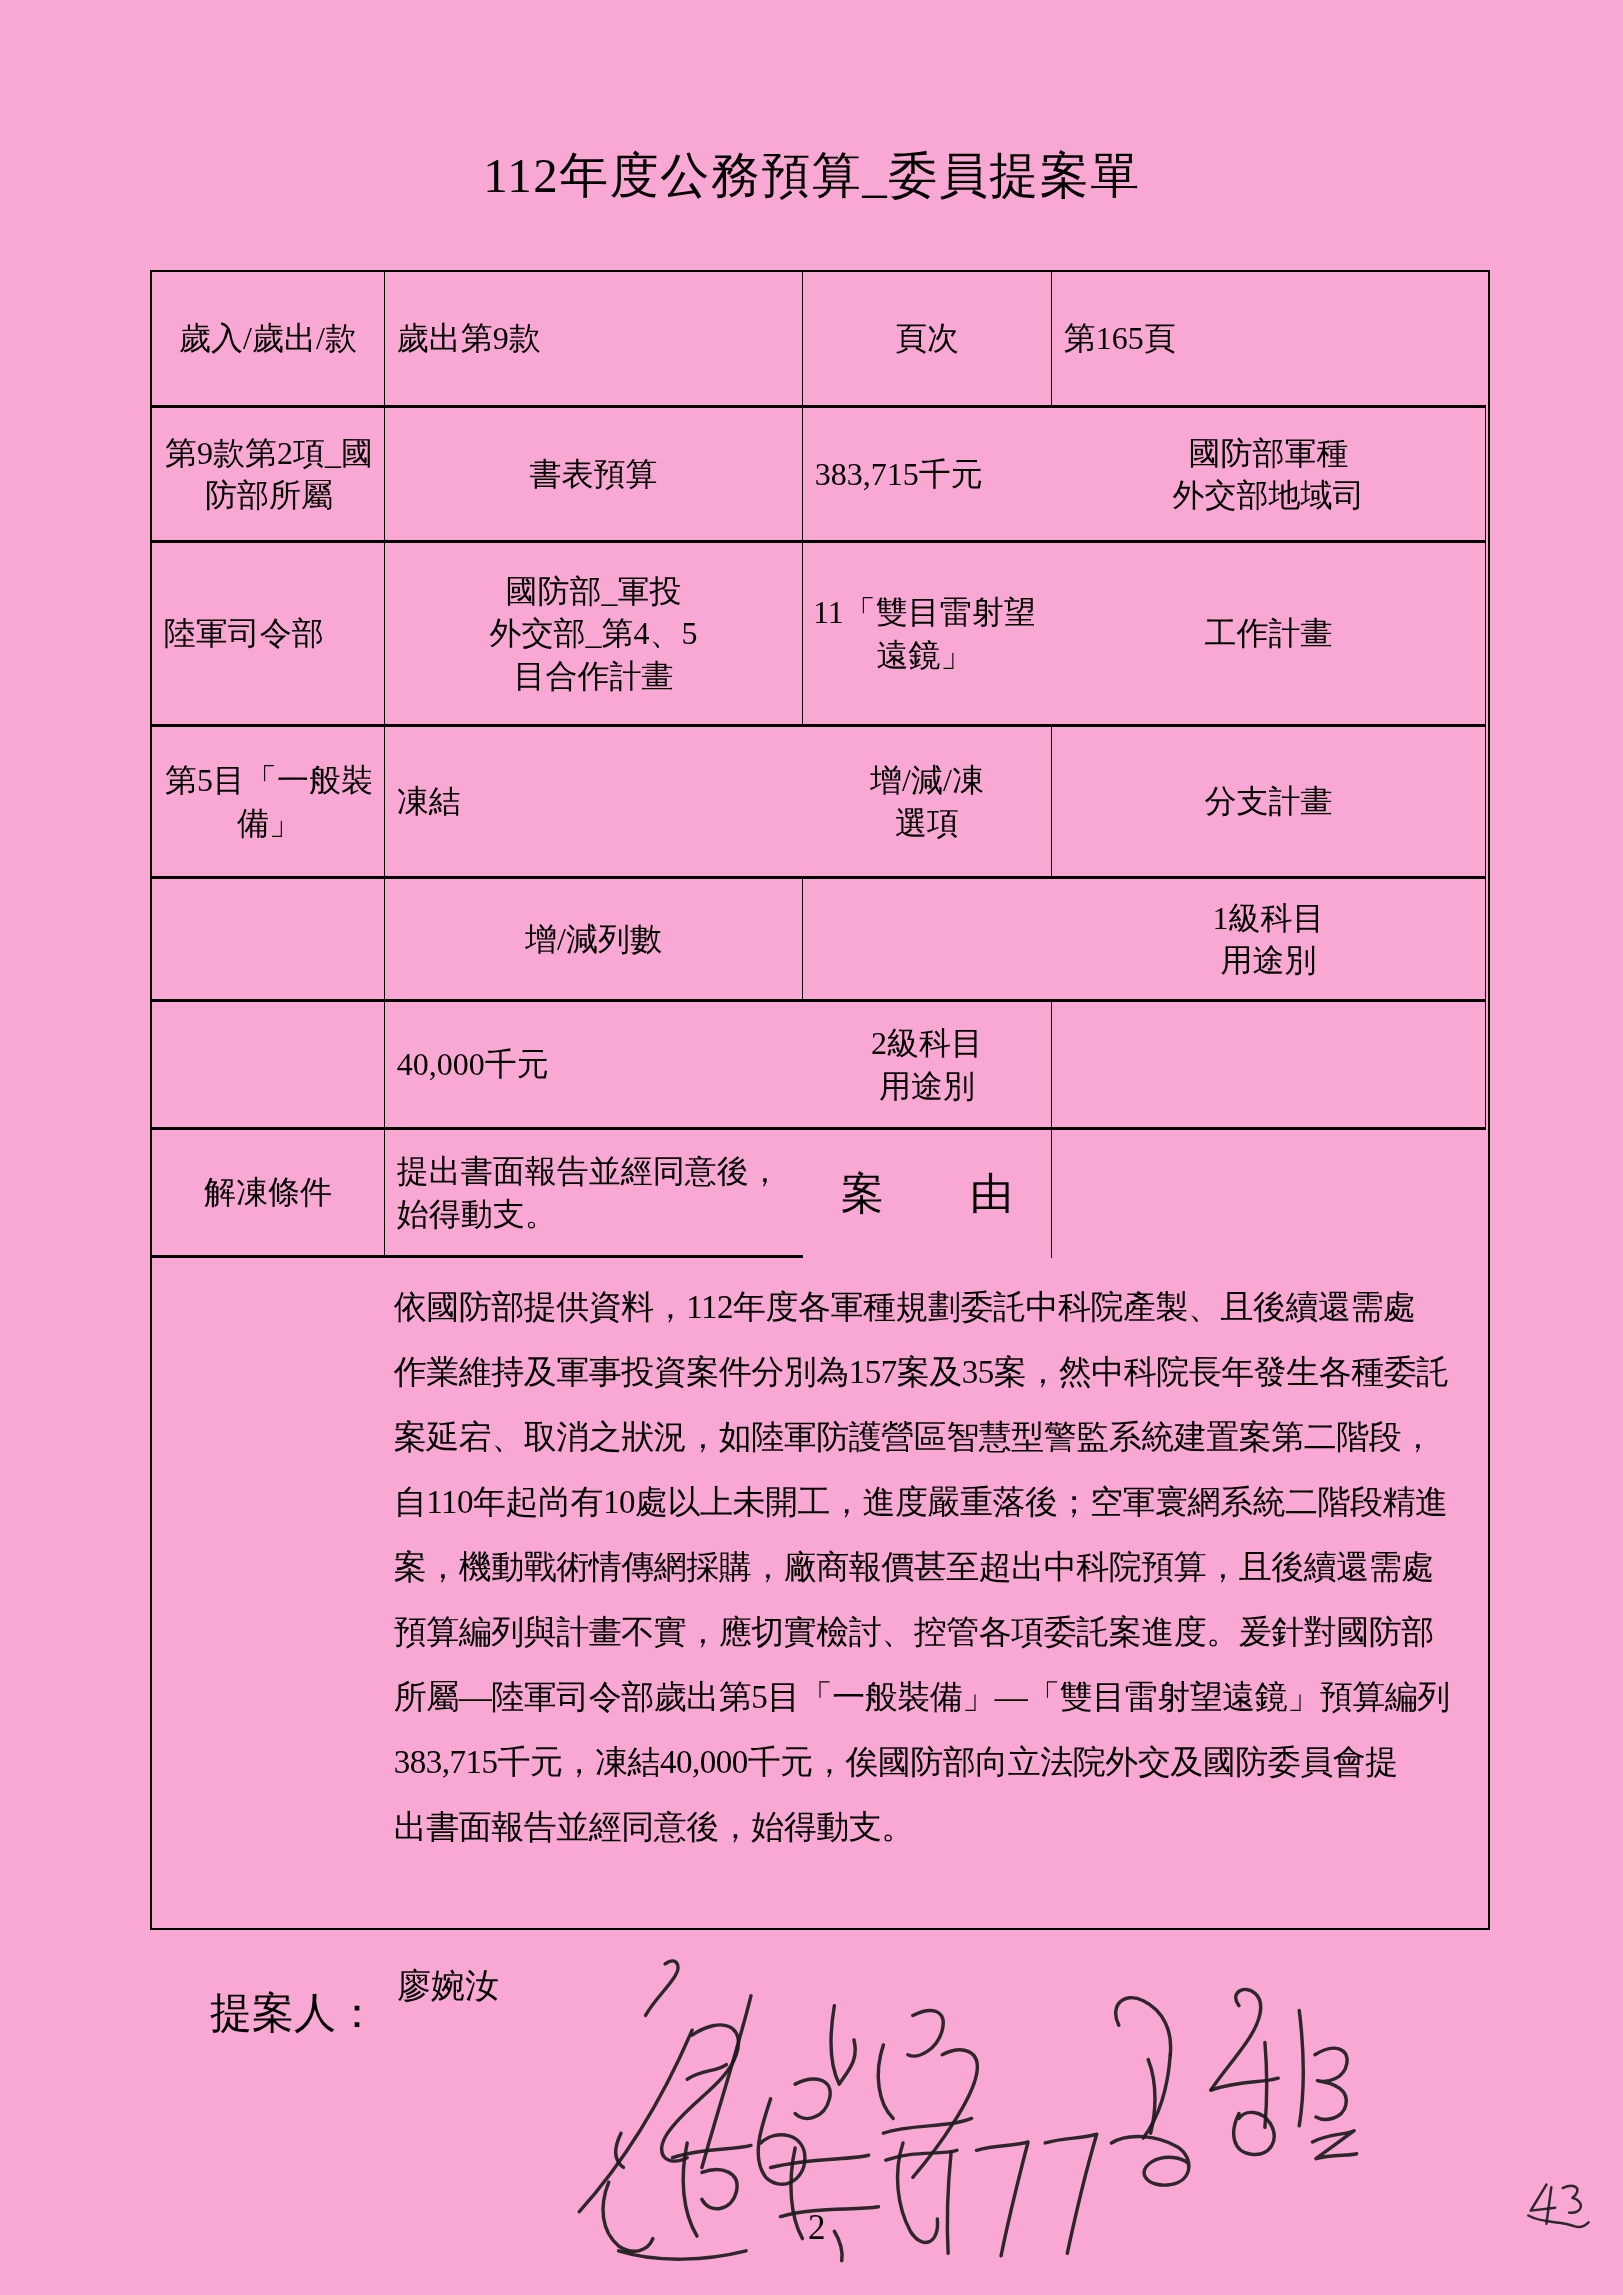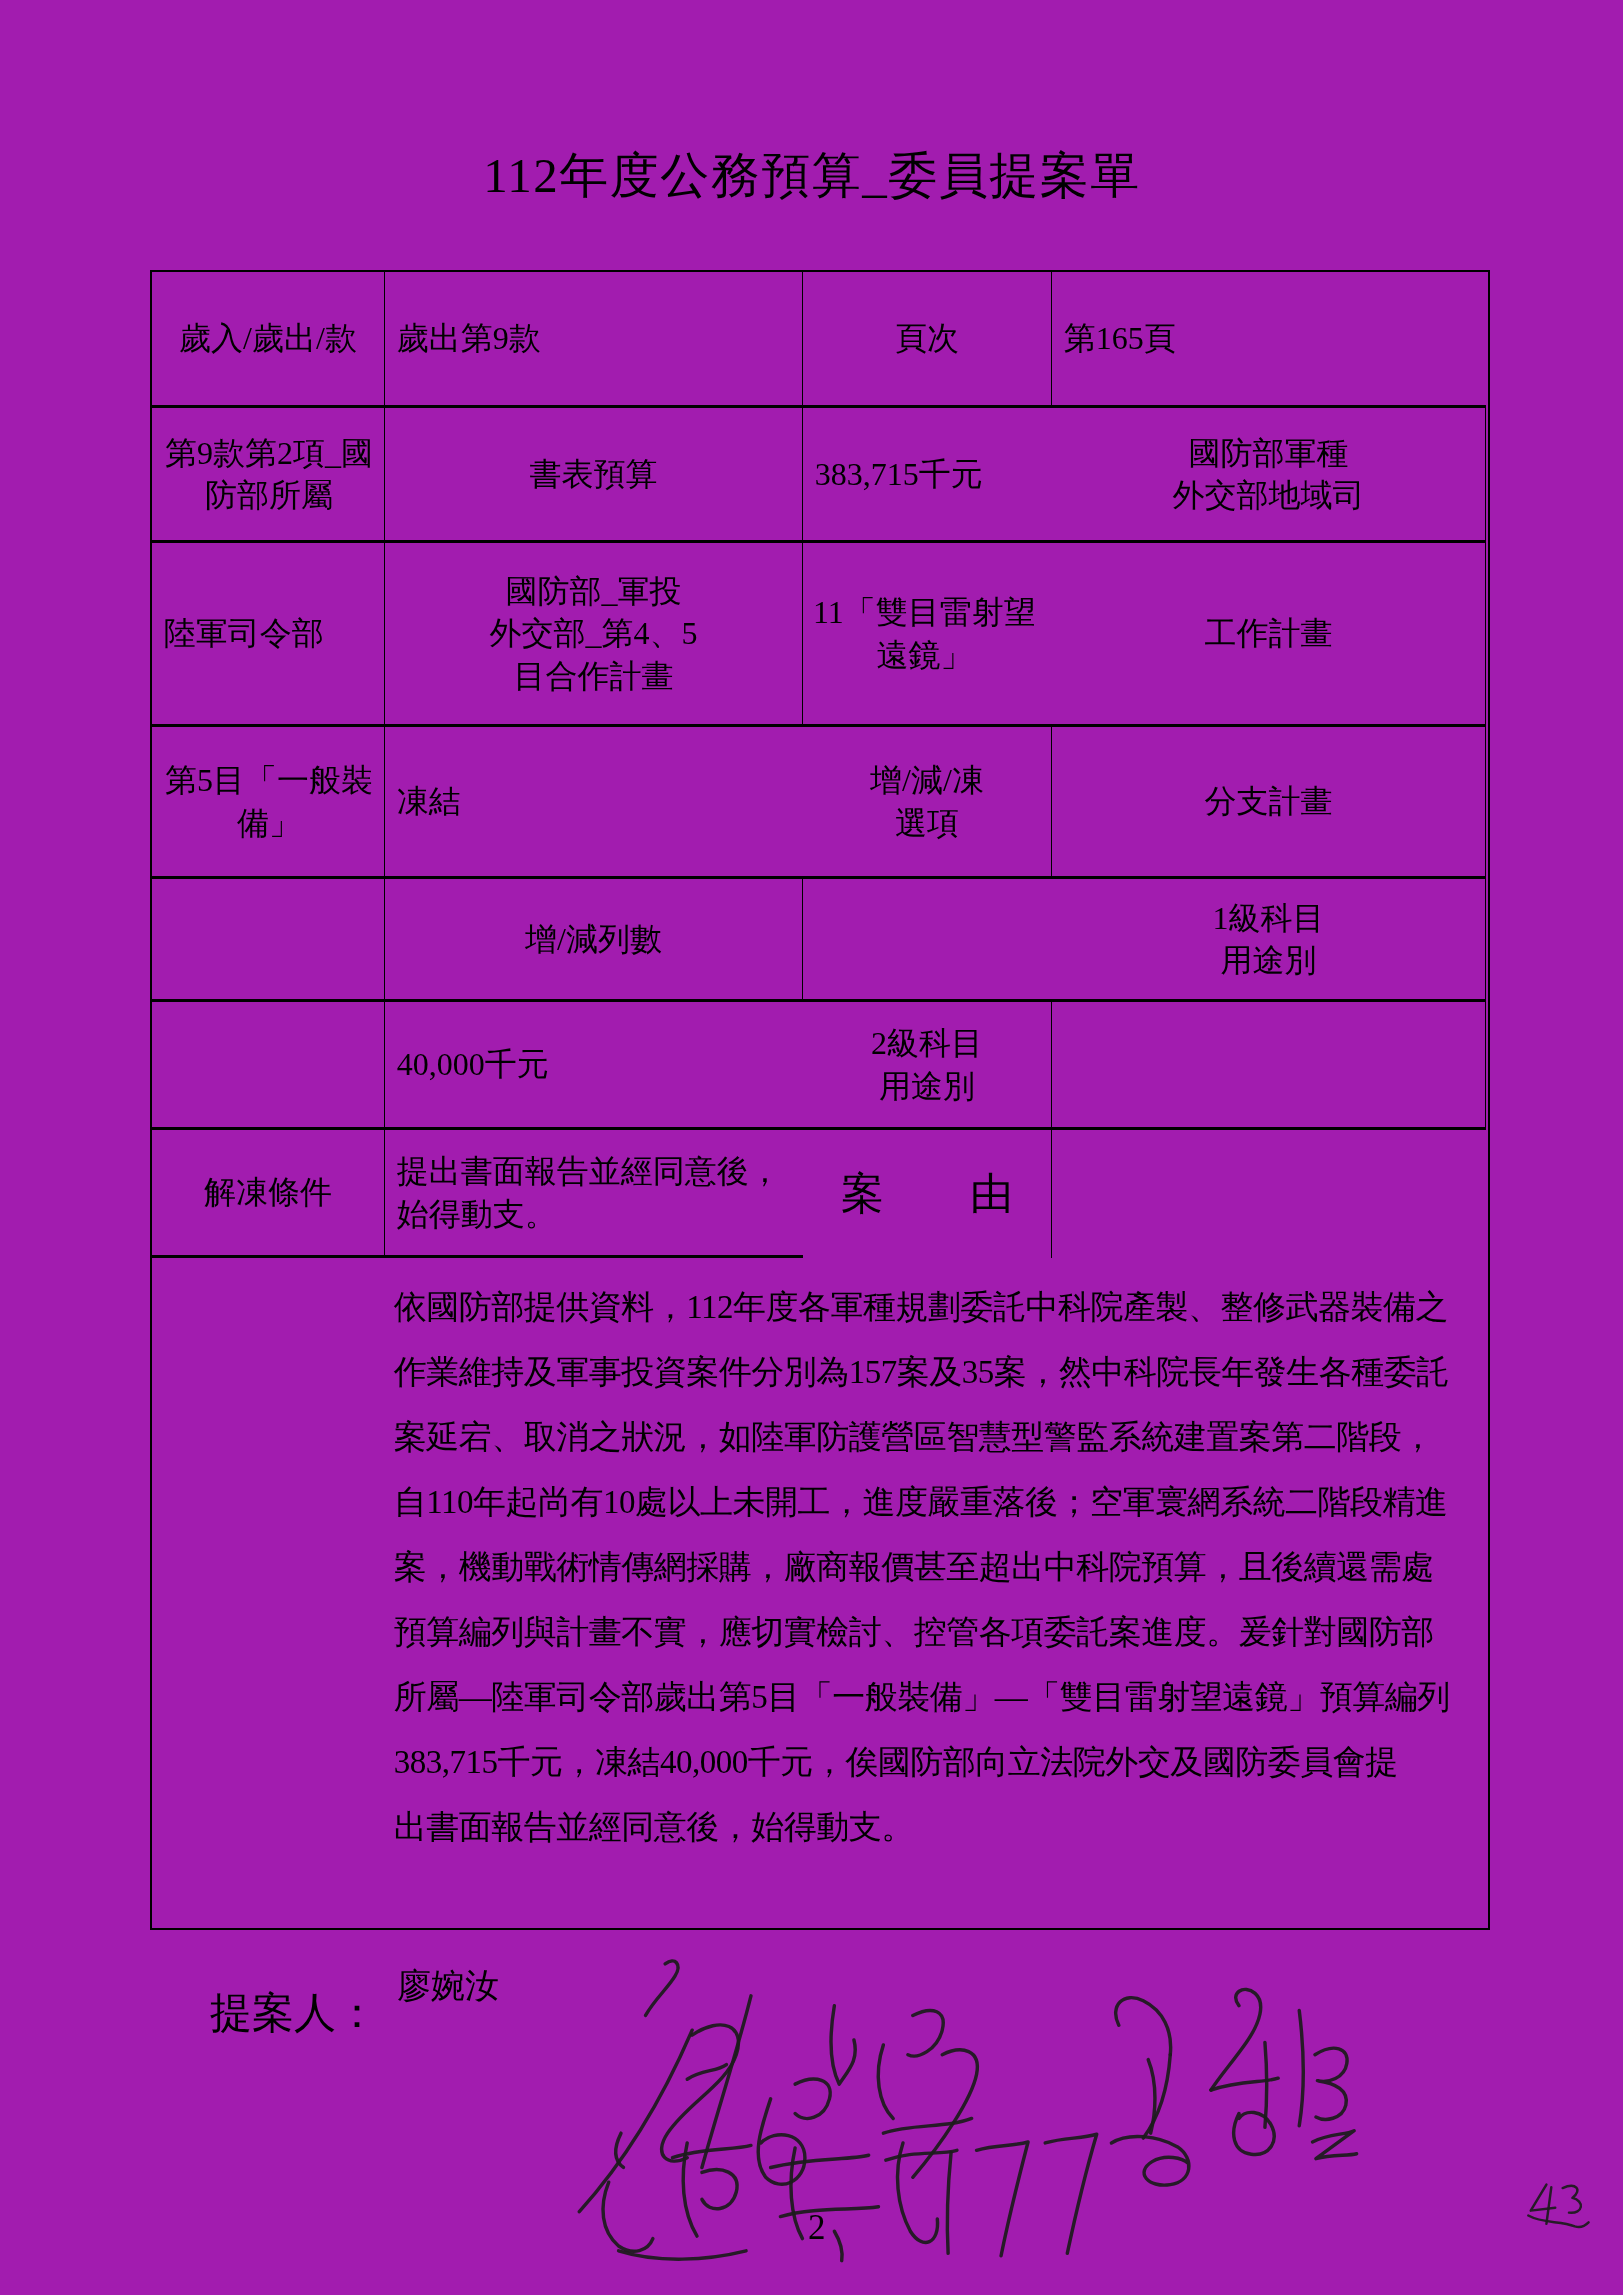--- a/index.html
+++ b/index.html
@@ -1,17 +1,17 @@
 <!DOCTYPE html>
 <html style="font-size:7.8px"><head>
 <meta charset="utf-8">
 <style>
   html,body{margin:0;padding:0;background:#888;}
   .page{
-    position:relative;width:1624px;height:2295px;background:#a21caf;
+    position:relative;width:1624px;height:2295px;background:#f9a8d4;
     font-family:"Liberation Serif","DejaVu Serif",serif;color:#000;overflow:hidden;
   }
   .title{
     position:absolute;top:143px;left:0;width:100%;margin:0;
     text-align:center;font-size:49px;font-weight:400;letter-spacing:1.5px;
   }
   .budget-table{
     position:absolute;left:150px;top:270px;width:1340px;height:1660px;
     border:2.9px solid #000;box-sizing:border-box;
     display:grid;
@@ -97,21 +97,21 @@
       </div>
     <div class="cell value"></div>
     <div class="cell label">解凍條件</div>
     <div class="cell value last-col">
         <div>提出書面報告並經同意後，</div>
         <div>始得動支。</div>
       </div>
 
     <div class="cell label case-label">案　　由</div>
     <div class="cell case-content">
-        <div>依國防部提供資料，112年度各軍種規劃委託中科院產製、整修武器裝備之</div>
+        <div>依國防部提供資料，112年度各軍種規劃委託中科院產製、且後續還需處</div>
         <div>作業維持及軍事投資案件分別為157案及35案，然中科院長年發生各種委託</div>
         <div>案延宕、取消之狀況，如陸軍防護營區智慧型警監系統建置案第二階段，</div>
         <div>自110年起尚有10處以上未開工，進度嚴重落後；空軍寰網系統二階段精進</div>
         <div>案，機動戰術情傳網採購，廠商報價甚至超出中科院預算，且後續還需處</div>
         <div>預算編列與計畫不實，應切實檢討、控管各項委託案進度。爰針對國防部</div>
         <div>所屬—陸軍司令部歲出第5目「一般裝備」—「雙目雷射望遠鏡」預算編列</div>
         <div>383,715千元，凍結40,000千元，俟國防部向立法院外交及國防委員會提</div>
         <div>出書面報告並經同意後，始得動支。</div>
       </div>
   </div>

